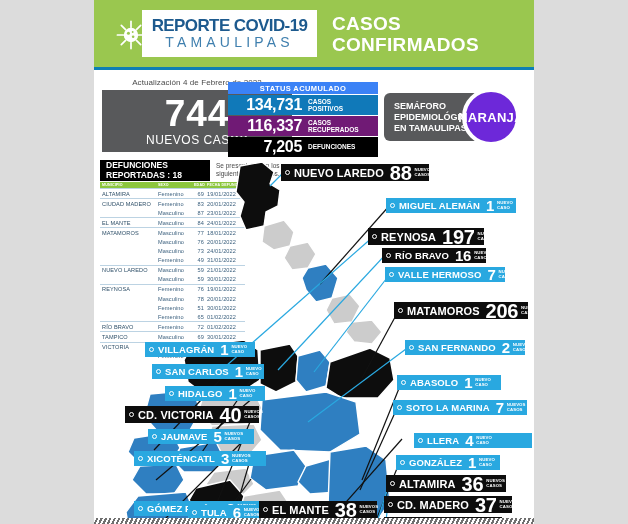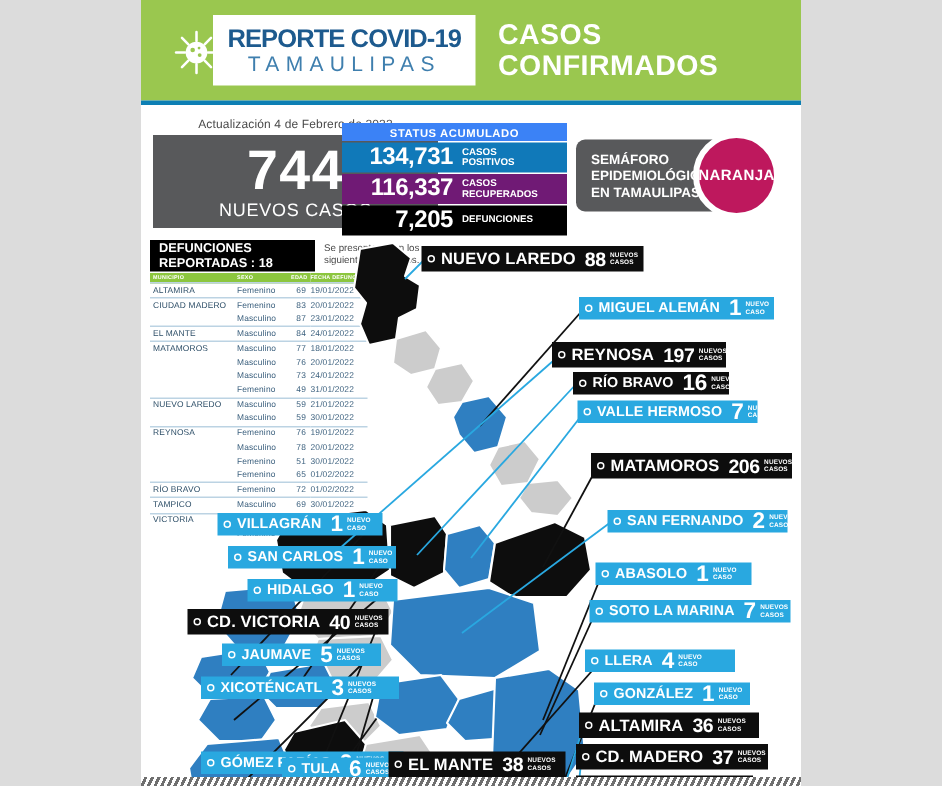--- a/index.html
+++ b/index.html
@@ -91,23 +91,23 @@
     position:absolute;left:290px;top:93px;width:115px;height:48px;
     background:#58595b;border-radius:6px;
     display:flex;align-items:center;
   }
   .semaforo-txt{
     color:#ffffff;font-size:9px;font-weight:bold;line-height:11px;
     margin-left:10px;width:78px;
   }
   .semaforo-circle{
     position:absolute;left:368px;top:88px;width:58px;height:58px;
-    background:#be185d;border-radius:50%;border:4px solid #ffffff;
+    background:#6d28d9;border-radius:50%;border:4px solid #ffffff;
     display:flex;align-items:center;justify-content:center;
-    color:#ffffff;font-size:10px;font-weight:bold;letter-spacing:0.3px;
+    color:#ffffff;font-size:13px;font-weight:bold;letter-spacing:0.3px;
     box-sizing:border-box;
   }
 
   
   .def-hdr{
     position:absolute;left:6px;top:160px;width:110px;height:21px;
     background:#000000;color:#ffffff;
     display:flex;flex-direction:column;justify-content:center;
     padding-left:6px;box-sizing:border-box;
   }
@@ -161,21 +161,21 @@
   .clabel .cnum{
     color:#ffffff;font-size:15px;font-weight:bold;margin:0 3px 0 6px;
     letter-spacing:-0.3px;line-height:15px;
   }
   .clabel .csub{
     color:#ffffff;font-size:4.3px;font-weight:bold;line-height:4.8px;
     letter-spacing:0.1px;
   }
   .clabel.big{height:17px;}
   .clabel.big .cname{font-size:11px;}
-  .clabel.big .cnum{font-size:13px;line-height:18px;}
+  .clabel.big .cnum{font-size:20px;line-height:18px;}
 
   .footer-dots{
     position:absolute;left:0;top:518px;width:440px;height:6px;
     background:repeating-linear-gradient(115deg,#ffffff 0 2px,#6f6f6f 2px 4px);
   }
 </style>
 </head>
 <body>
 
 <div class="page">
@@ -524,21 +524,21 @@
           <span class="cname">ABASOLO</span>
           <span class="cnum">1</span>
           <span class="csub"><span>NUEVO</span><br><span>CASO</span></span>
         </div>
         <div class="clabel blue" style="left: 299px; top: 250px; width: 134px;">
           <span class="dot"></span>
           <span class="cname">SOTO LA MARINA</span>
           <span class="cnum">7</span>
           <span class="csub"><span>NUEVOS</span><br><span>CASOS</span></span>
         </div>
-        <div class="clabel blue" style="left: 296px; top: 283px; width: 100px;">
+        <div class="clabel blue" style="left: 320px; top: 283px; width: 118px;">
           <span class="dot"></span>
           <span class="cname">LLERA</span>
           <span class="cnum">4</span>
           <span class="csub"><span>NUEVO</span><br><span>CASO</span></span>
         </div>
         <div class="clabel blue" style="left: 302px; top: 305px; width: 104px;">
           <span class="dot"></span>
           <span class="cname">GONZÁLEZ</span>
           <span class="cnum">1</span>
           <span class="csub"><span>NUEVO</span><br><span>CASO</span></span>

